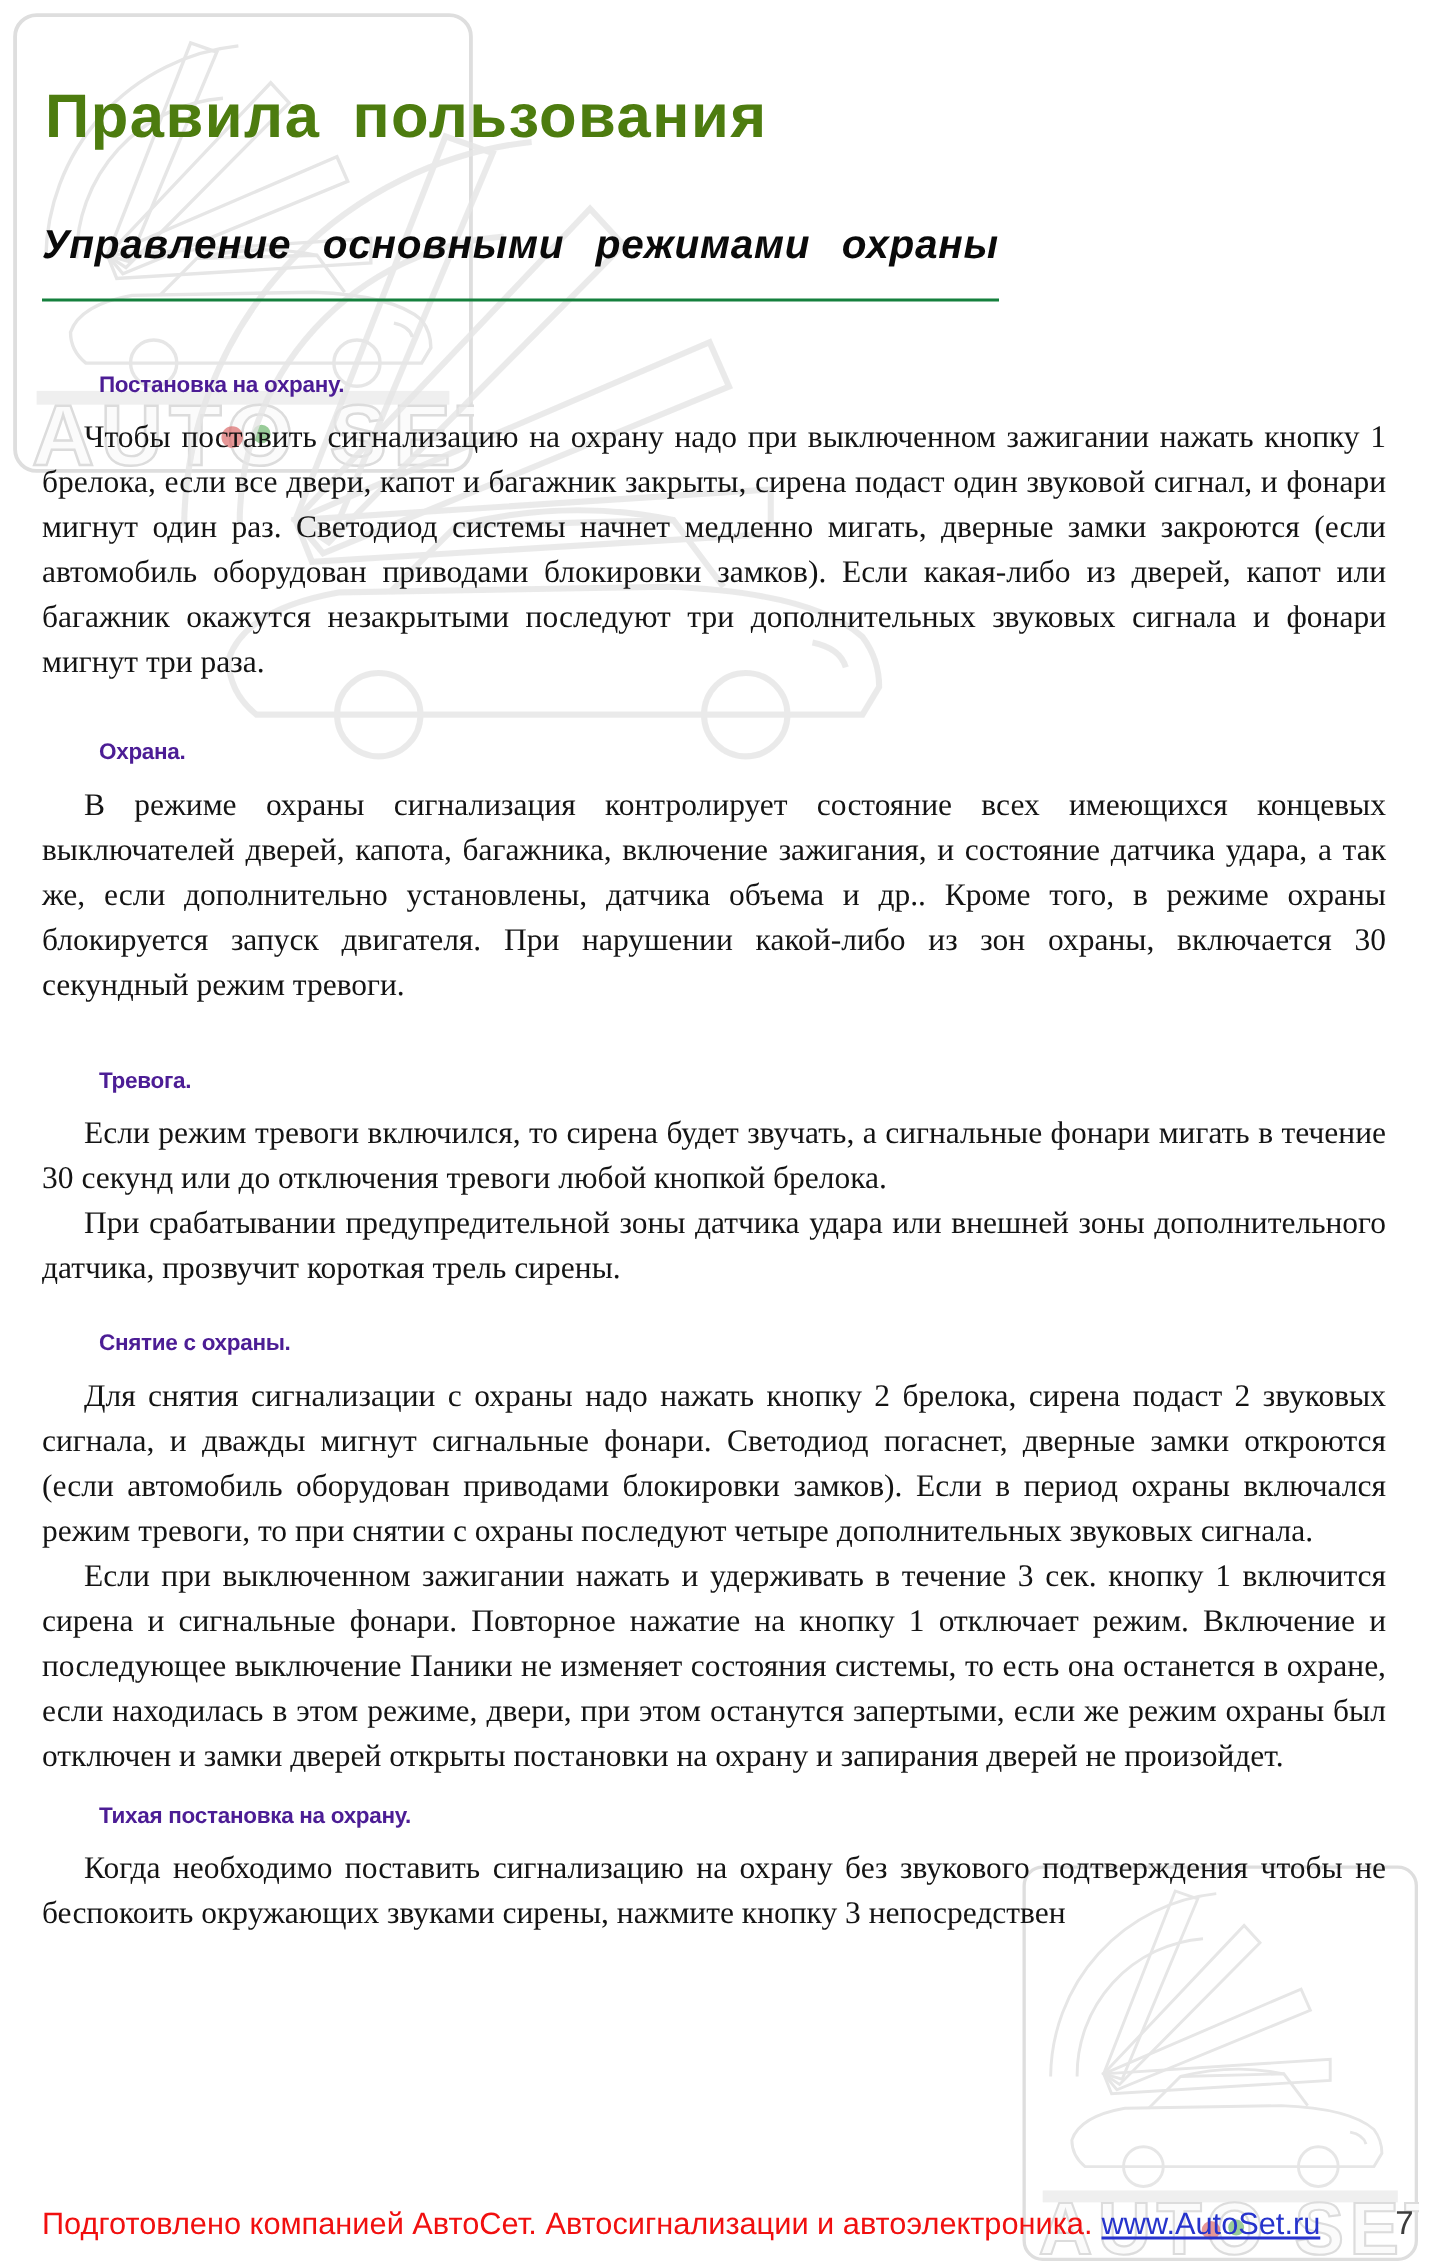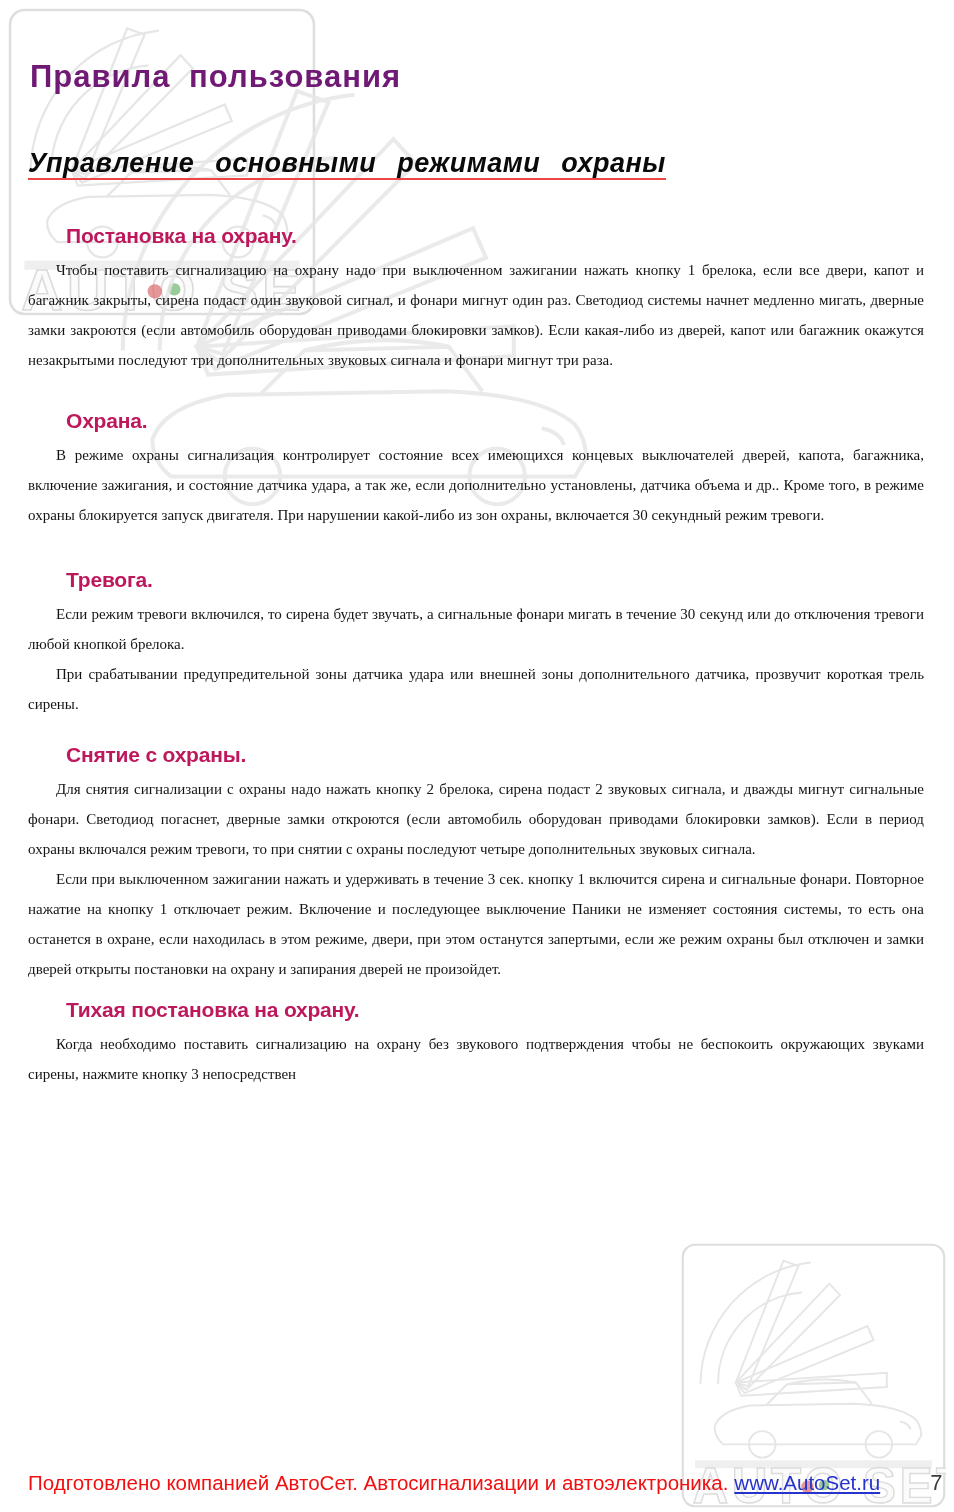--- a/index.html
+++ b/index.html
@@ -40,61 +40,61 @@
   
   .content {
     position: relative;
     z-index: 1;
     padding: 0 30px 0 28px;
   }
   .doc-title {
     margin: 58px 0 0 2px;
     font-family: "Liberation Sans", "DejaVu Sans", sans-serif;
     font-weight: bold;
-    font-size: 31px;
+    font-size: 41px;
     line-height: 38px;
     letter-spacing: 1px;
     word-spacing: 9px;
-    color: #701a75;
+    color: #4d7c0f;
   }
   .doc-subtitle {
     margin: 52px 0 0 0;
     font-family: "Liberation Sans", "DejaVu Sans", sans-serif;
     font-weight: bold;
     font-style: italic;
     font-size: 27px;
     line-height: 30px;
     letter-spacing: .5px;
     word-spacing: 13px;
     color: #0a0a0a;
   }
   .doc-subtitle .u {
     display: inline-block;
-    border-bottom: 2px solid #ef4444;
-    padding-bottom: 0;
+    border-bottom: 2px solid #15803d;
+    padding-bottom: 21px;
     font-style: italic;
   }
   .sec h3 {
     margin: 32px 0 5px 38px;
     font-family: "Liberation Sans", "DejaVu Sans", sans-serif;
     font-weight: bold;
-    font-size: 21px;
+    font-size: 15px;
     line-height: 28px;
     letter-spacing: -0.2px;
-    color: #be185d;
+    color: #4c1d95;
   }
   .sec-postanovka h3 { margin-top: 42px; }
   .sec-ohrana     h3 { }
   .sec-trevoga    h3 { margin-top: 36px; }
   .sec-snyatie    h3 { margin-top: 22px; }
   .sec-panika     h3 { margin-top: 54px; }
   .sec-tihaya     h3 { margin-top: 12px; }
   .sec p {
     margin: 0;
-    font-size: 15px;
+    font-size: 21px;
     line-height: 30px;
     text-align: justify;
     text-indent: 28px;
     color: #141414;
   }
 
   
   .footer {
     position: absolute;
     z-index: 2;

